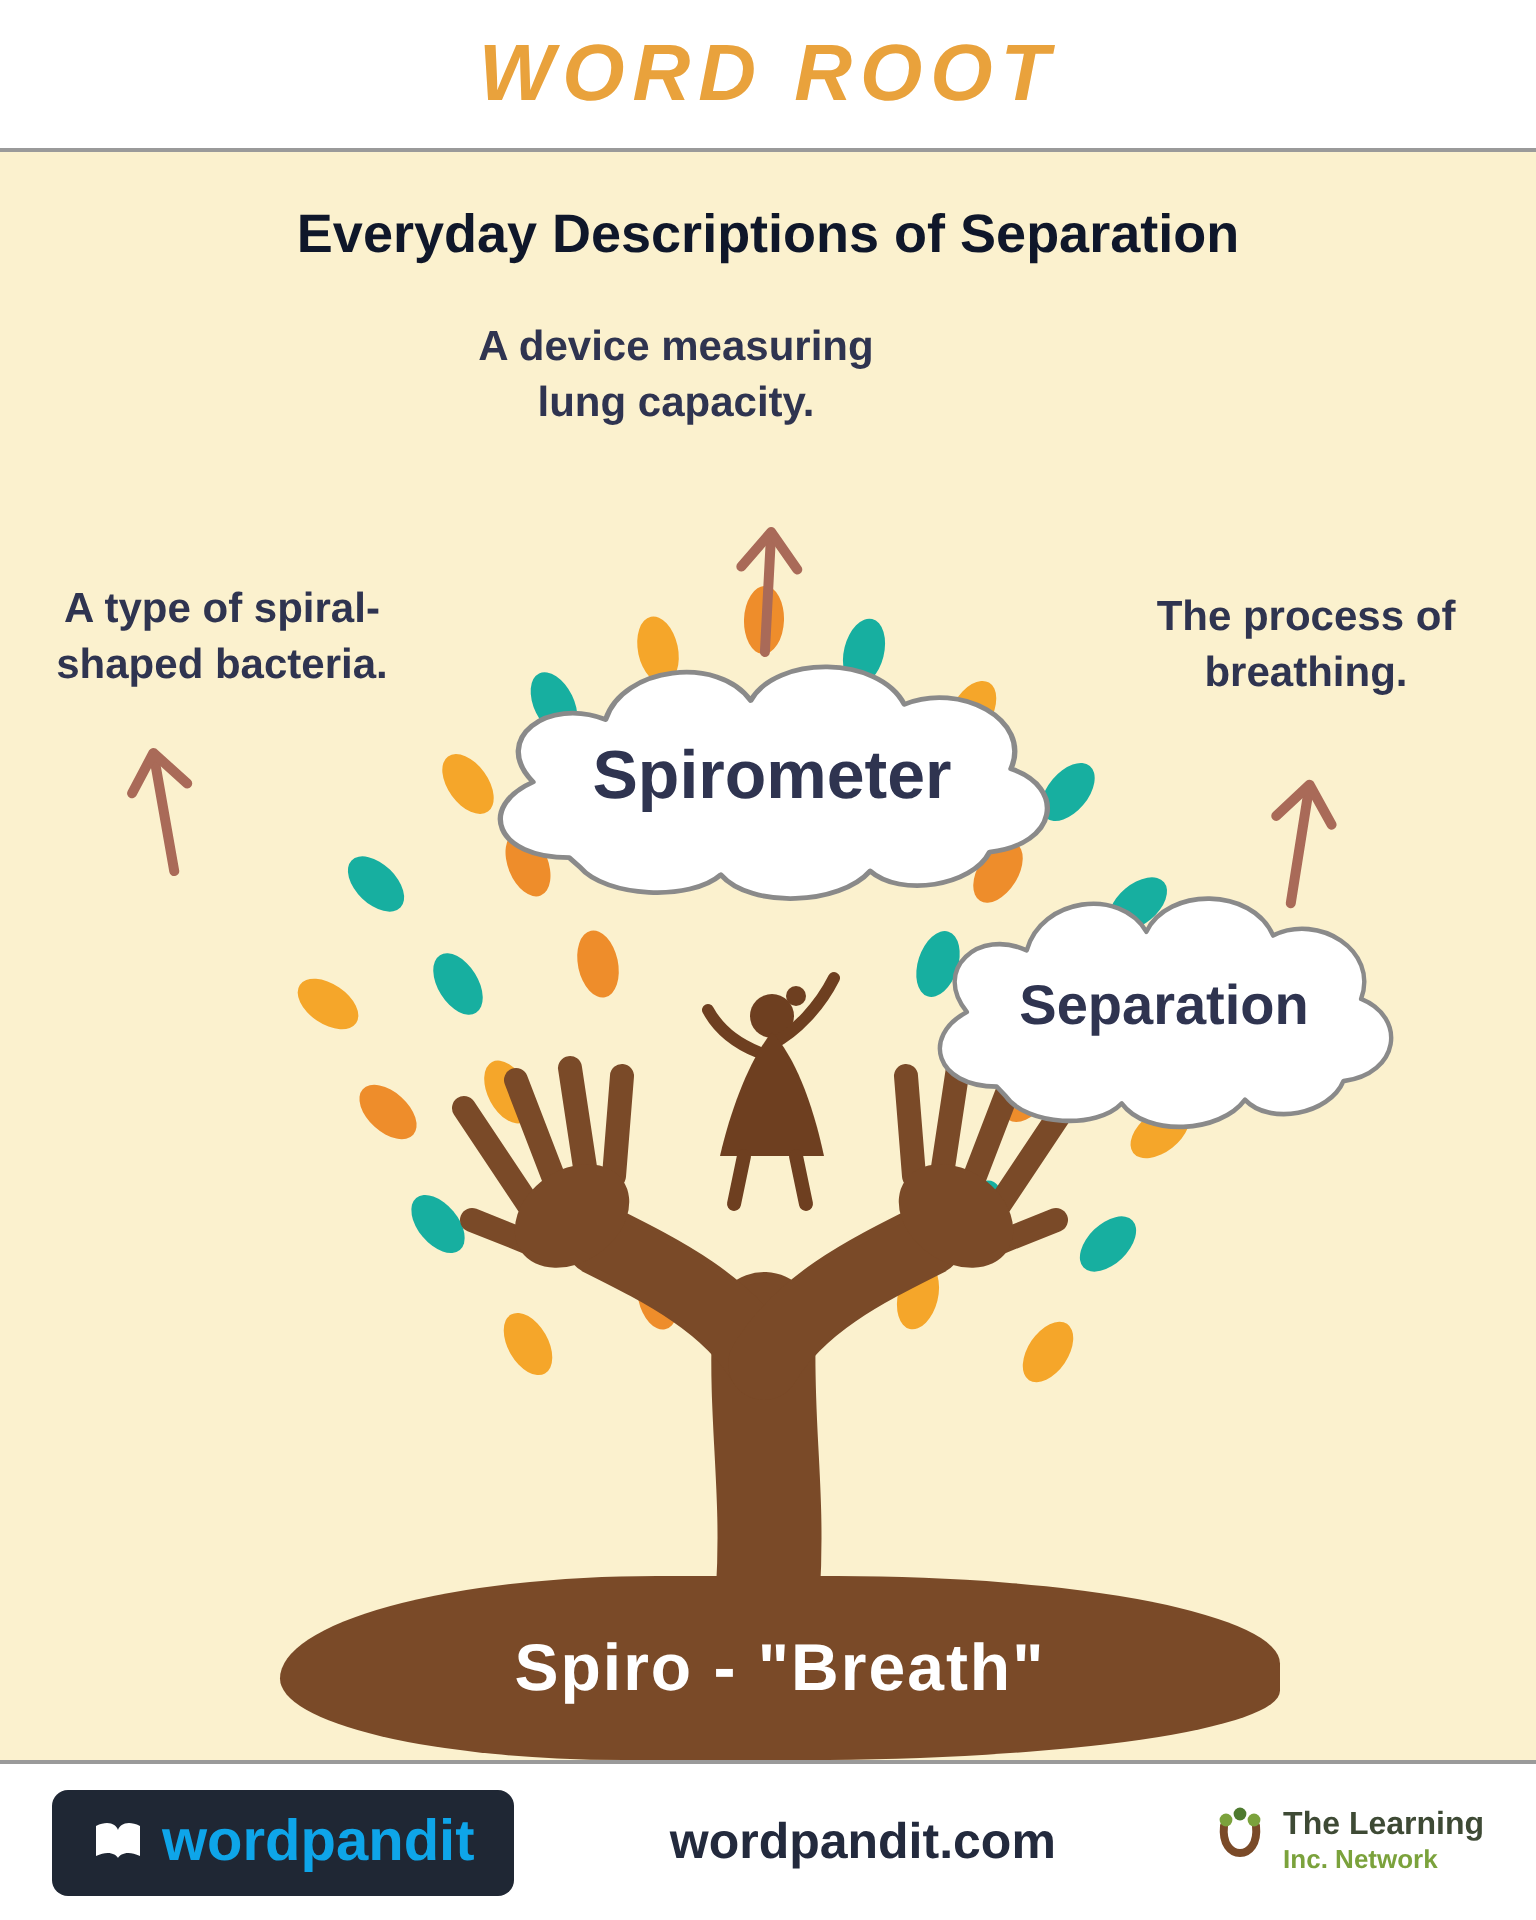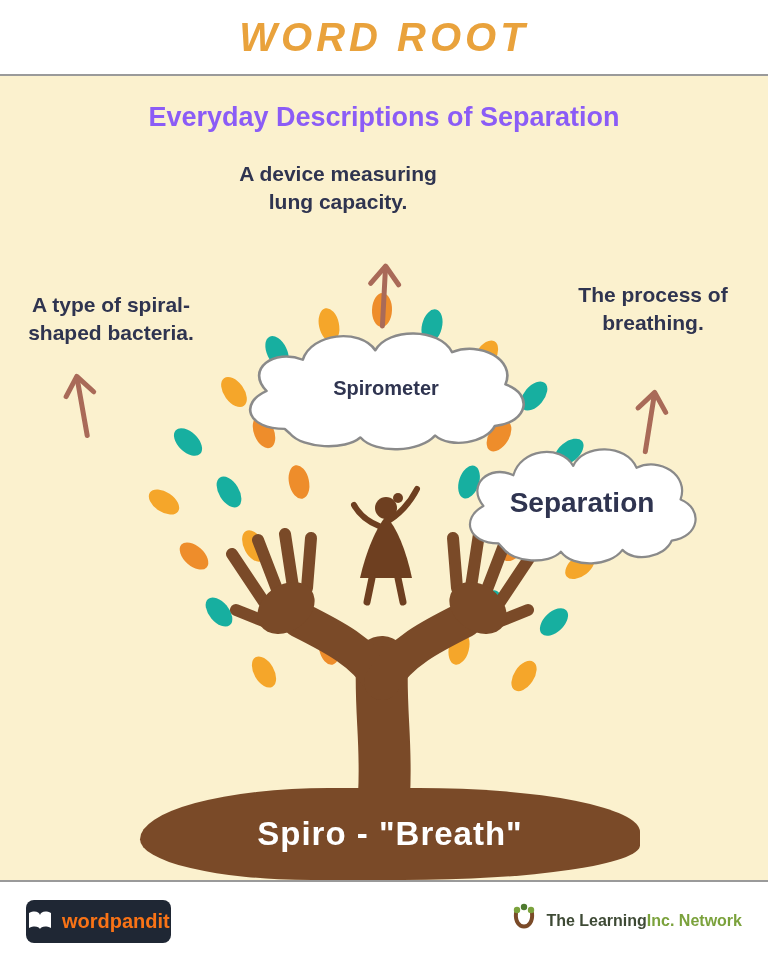--- a/index.html
+++ b/index.html
@@ -13,70 +13,70 @@
     position:absolute;top:0;left:0;width:768px;height:74px;
     background:#ffffff;border-bottom:2px solid #9a9a9a;
     display:flex;align-items:center;justify-content:center;
   }
   .header-title{
     font-size:40px;font-weight:800;letter-spacing:4px;color:#E9A23C;font-style:italic;
   }
   
   .page-title{
     position:absolute;top:102px;left:0;width:768px;text-align:center;
-    font-size:27px;font-weight:700;color:#8b5cf6;
+    font-size:27px;font-weight:700;color:#0f172a;
   }
   .desc{
     position:absolute;font-size:21px;line-height:1.35;font-weight:700;
     color:#2F3450;white-space:pre-line;text-align:center;z-index:4;
   }
   .desc-center{top:160px;left:0;width:676px;}
   .desc-left{top:291px;left:0;width:222px;}
-  .desc-right{top:281px;left:546px;width:214px;}
+  .desc-right{top:295px;left:546px;width:214px;}
   
   .arrow{position:absolute;z-index:3;}
   .arrow-center{top:258px;left:362px;transform:rotate(3deg);}
   .arrow-left{top:368px;left:60px;transform:rotate(-10deg);}
   .arrow-right{top:384px;left:628px;transform:rotate(9deg);}
   
   .tree-wrap{position:absolute;left:114px;top:290px;width:540px;height:510px;z-index:1;}
   
   .cloud{position:absolute;z-index:2;}
   .cloud svg{position:absolute;inset:0;width:100%;height:100%;}
   .cloud-label{
     position:absolute;inset:0;display:flex;align-items:center;justify-content:center;
-    font-size:20px;font-weight:700;color:#2F3450;padding-bottom:6px;
+    font-size:34px;font-weight:700;color:#2F3450;padding-bottom:6px;
   }
   .cloud-spirometer{left:226px;top:320px;width:320px;height:142px;}
   .cloud-spirochete{left:26px;top:436px;width:262px;height:140px;}
   .cloud-respiration{left:450px;top:436px;width:264px;height:140px;}
   .cloud-spirochete .cloud-label,.cloud-respiration .cloud-label{font-size:28px;}
   
   .root-blob{
     position:absolute;left:140px;top:788px;width:500px;height:92px;z-index:2;
     background:#7A4A28;
     border-radius:46% 54% 58% 42% / 68% 58% 46% 54%;
     display:flex;align-items:center;justify-content:center;
   }
   .root-label{font-size:33px;font-weight:700;color:#ffffff;letter-spacing:1px;}
   
   .footer{
     position:absolute;left:0;bottom:0;width:768px;height:80px;background:#ffffff;
     border-top:2px solid #9a9a9a;display:flex;align-items:center;
     justify-content:space-between;box-sizing:border-box;padding:0 26px;z-index:5;
   }
   .brand-badge{
-    display:flex;align-items:center;gap:9px;background:#1F2734;color:#f97316;
-    border-radius:8px;padding:10px 1px;font-size:20px;font-weight:700;
+    display:flex;align-items:center;gap:9px;background:#1F2734;color:#0ea5e9;
+    border-radius:8px;padding:10px 20px;font-size:29px;font-weight:700;
   }
   .site-link{font-size:25px;font-weight:700;color:#232A3D;}
   .partner{display:flex;align-items:center;gap:8px;}
-  .partner-text{display:flex;flex-direction:row;line-height:1.15;}
+  .partner-text{display:flex;flex-direction:column;line-height:1.15;}
   .partner-line1{font-size:16px;font-weight:700;color:#3E4A35;}
-  .partner-line2{font-size:16px;font-weight:700;color:#7BA23C;}
+  .partner-line2{font-size:13px;font-weight:700;color:#7BA23C;}
 </style>
 </head>
 <body>
 
 <div class="page">
 
   <div class="header">
     <div class="header-title">WORD ROOT</div>
   </div>
 
@@ -203,20 +203,21 @@
 
   <div class="footer">
     <div class="brand-badge">
       <span style="display:flex;">
         <svg width="26" height="22" viewBox="0 0 26 22">
           <path d="M2 3 C8 0 12 2 13 5 C14 2 18 0 24 3 L24 18 C18 15 14 17 13 19 C12 17 8 15 2 18 Z" fill="#ffffff"></path>
         </svg>
       </span>
       <span>wordpandit</span>
     </div>
+    <div class="site-link">wordpandit.com</div>
     <div class="partner">
       <span style="display:flex;">
         <svg width="28" height="36" viewBox="0 0 28 36">
           <path d="M6 10 C4 28 24 28 22 10" fill="none" stroke="#7A4A28" stroke-width="4" stroke-linecap="round"></path>
           <circle cx="7" cy="7" r="3.2" fill="#7BA23C"></circle>
           <circle cx="14" cy="4" r="3.2" fill="#4E7A2F"></circle>
           <circle cx="21" cy="7" r="3.2" fill="#7BA23C"></circle>
         </svg>
       </span>
       <span class="partner-text">

